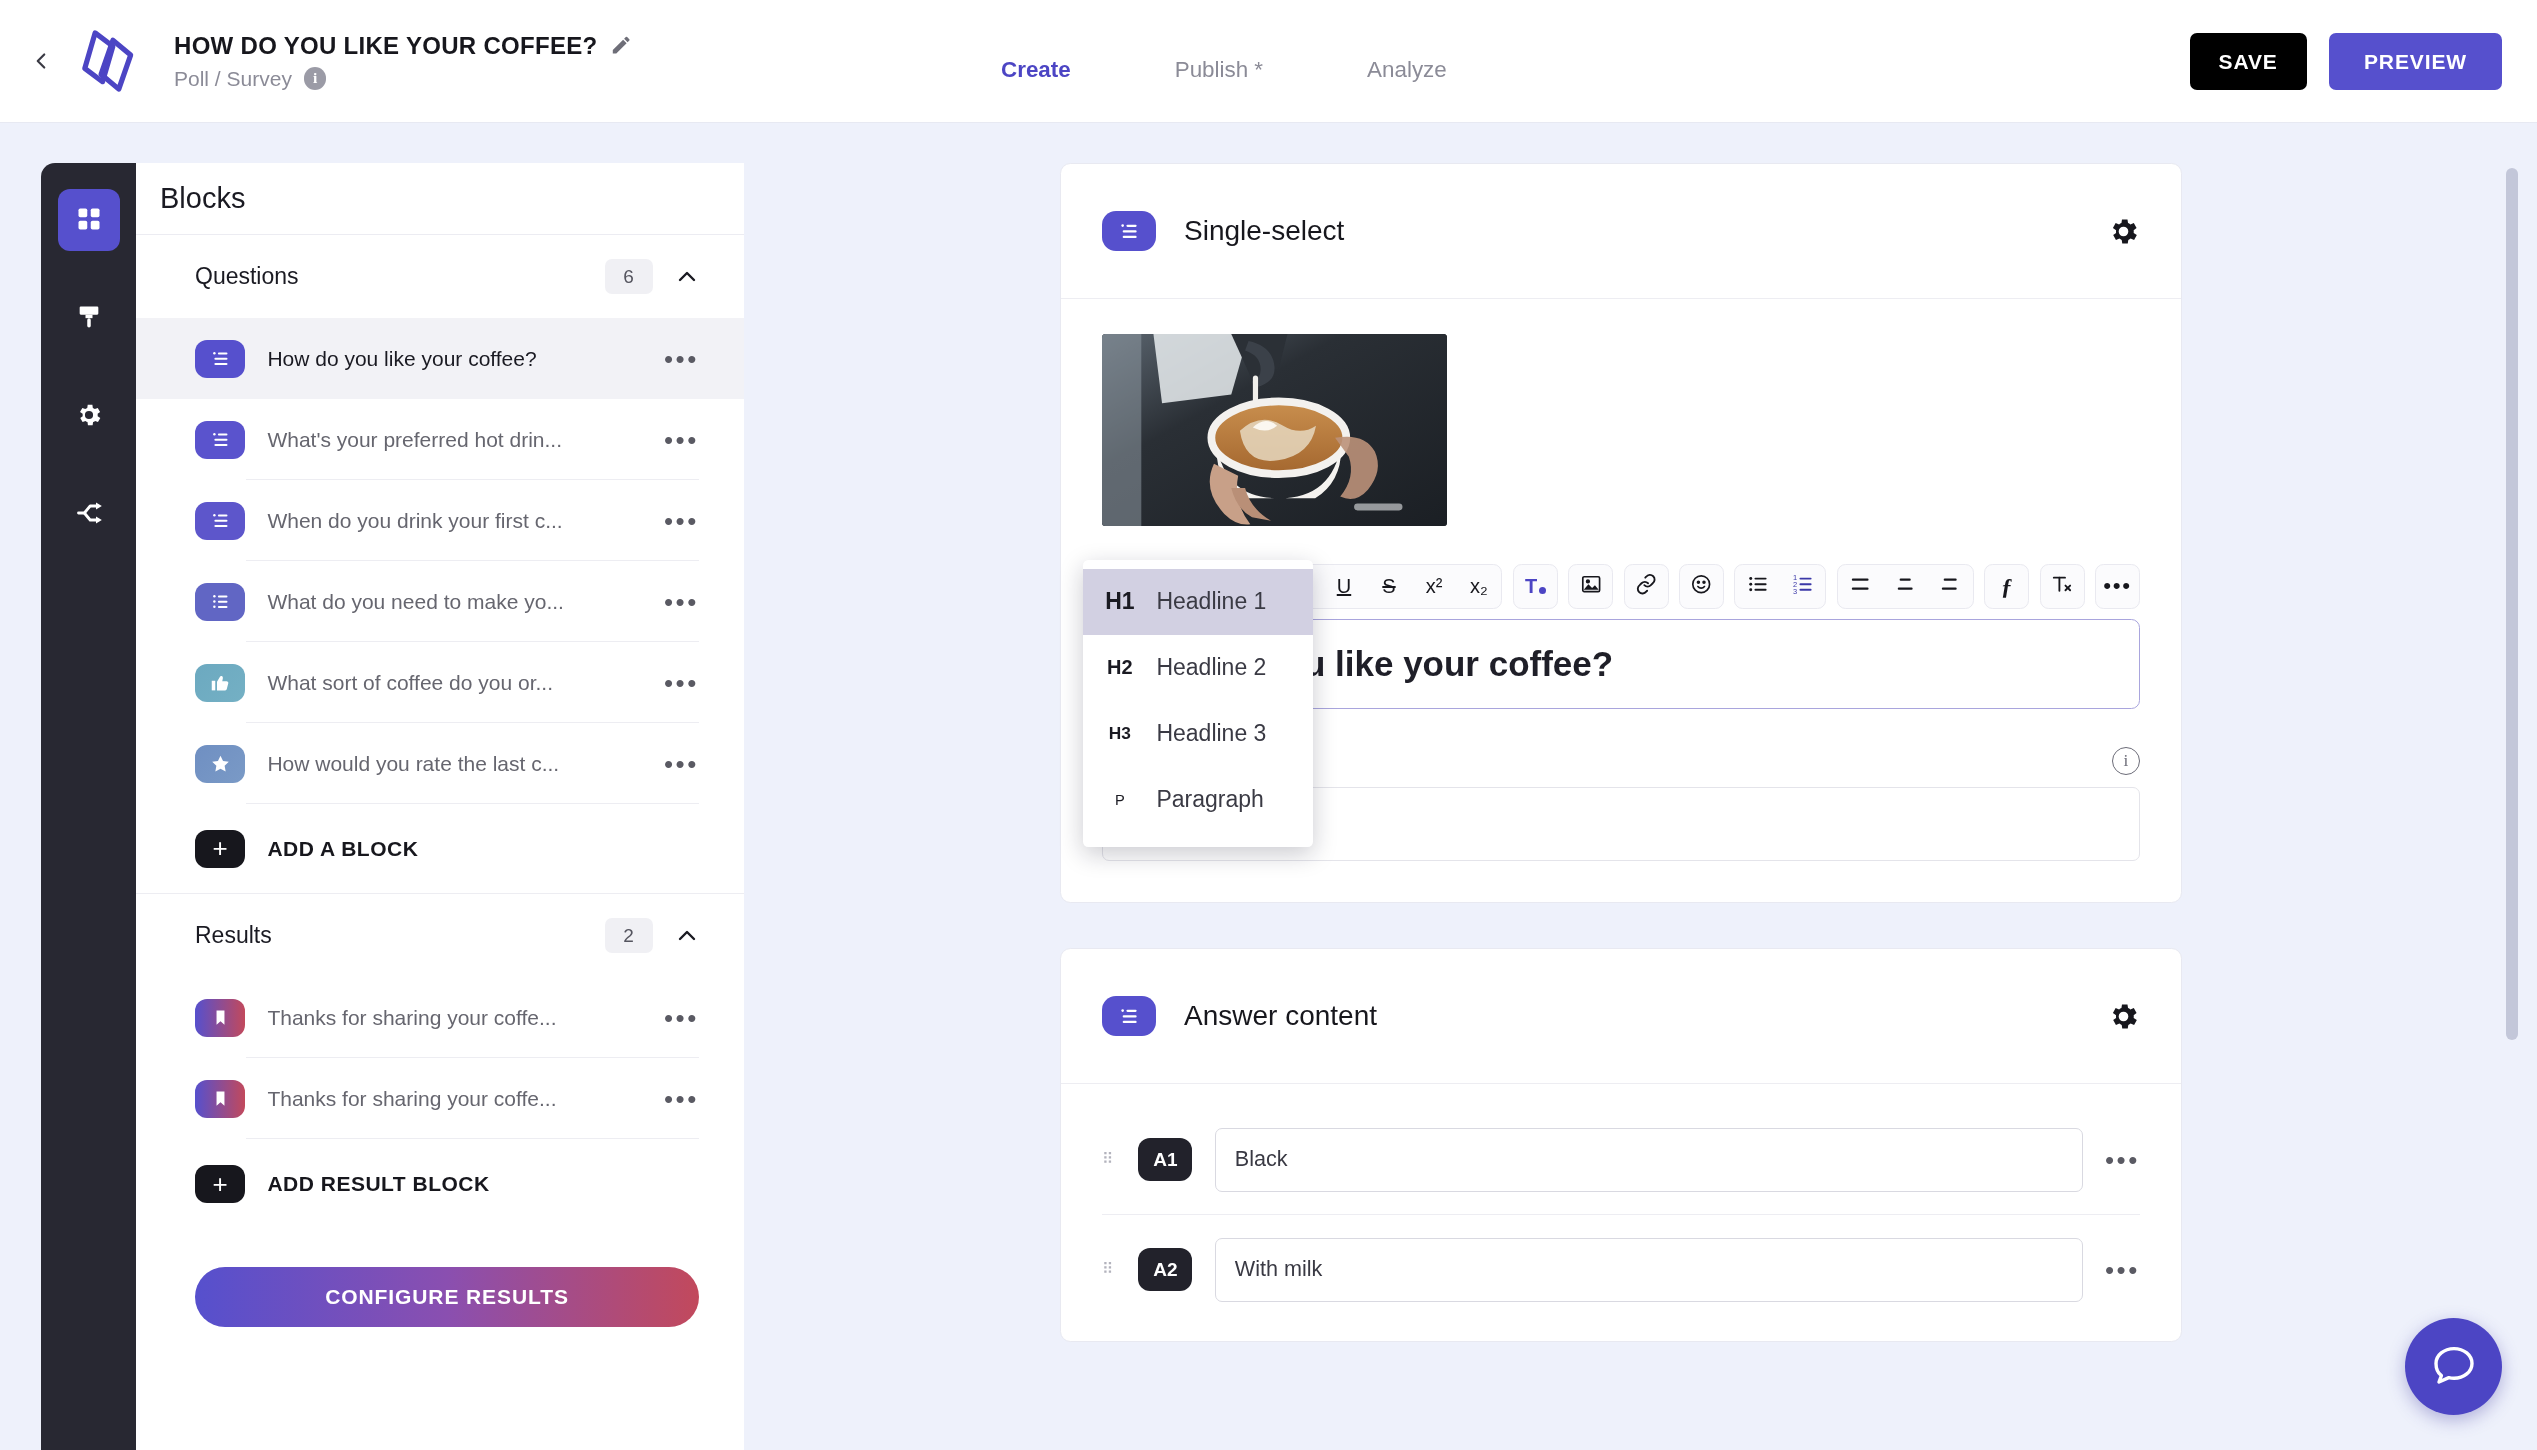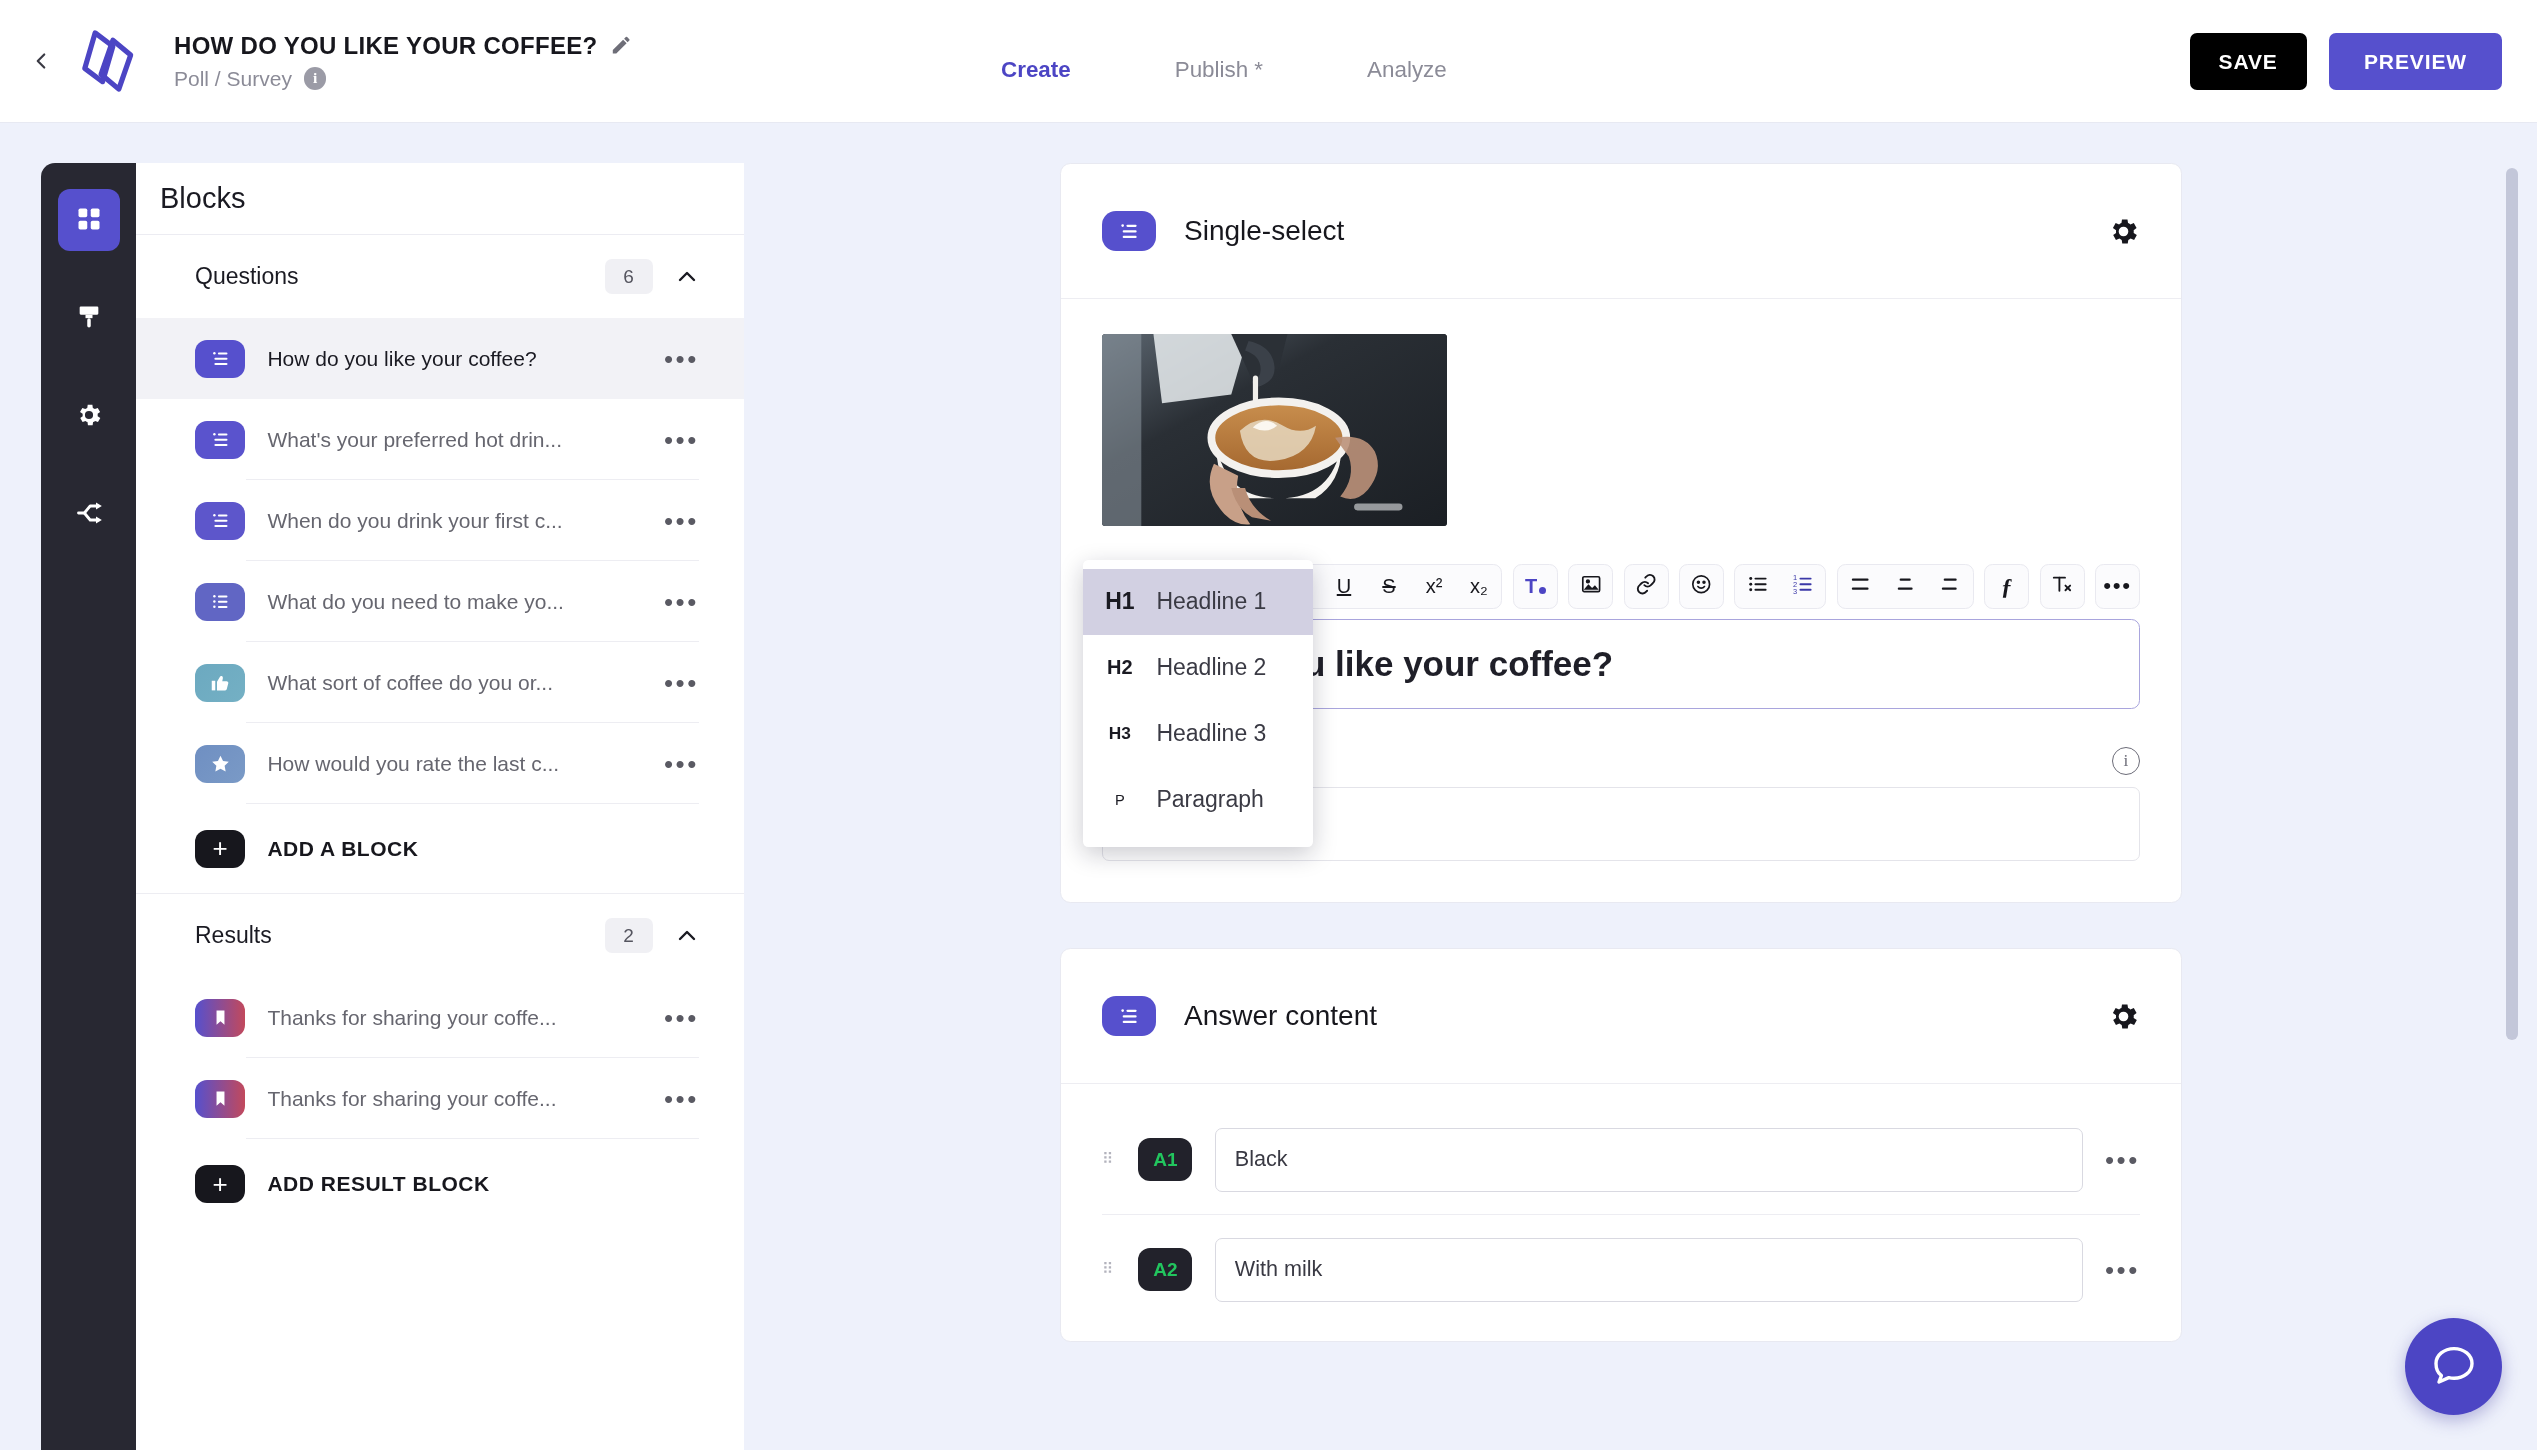--- a/index.html
+++ b/index.html
@@ -270,21 +270,21 @@
 
   
   .answer-row {
     display: flex; align-items: center; padding: 22.4px 0;
     border-bottom: 0.9px solid #ededf2;
   }
   .answer-row:last-child { border-bottom: none; }
   .grip { width: 22.4px; color: #b3b3bd; font-size: 15.5px; line-height: .7; letter-spacing: 1.7px; cursor: grab; margin-right: 14px; }
   .ans-tag {
     width: 54px; height: 43px; border-radius: 12px; background: #22222b;
-    color: #22c55e; font-size: 19px; font-weight: bold;
+    color: #ffffff; font-size: 19px; font-weight: bold;
     display: flex; align-items: center; justify-content: center;
     margin-right: 22.4px; flex: 0 0 auto;
   }
   .ans-input {
     flex: 1; height: 64px; border: 0.9px solid #d9d9e1; border-radius: 7px;
     background: #fff; font-size: 21.6px; color: #3a3a44; padding: 0 19px;
     font-family: "Liberation Sans", sans-serif; resize: none;
     line-height: 60px; overflow: hidden;
   }
   .ans-dots { color: #5a5a63; font-size: 26px; letter-spacing: 2.6px; margin-left: 22.4px; cursor: pointer; line-height: 1; }
@@ -520,20 +520,21 @@
     </span>
     <span class="block-label">Thanks for sharing your coffe...</span>
     <span class="dots">•••</span>
   </div>
 
   <div class="add-row" style="border-bottom:none;">
     <span class="add-circle">+</span>
     <span class="add-label">ADD RESULT BLOCK</span>
   </div>
 
+  <div class="configure-btn">CONFIGURE RESULTS</div>
 </div>
 
 <div class="canvas">
 
   <div class="card">
     <div class="card-head">
       <span class="card-head-icon">
         <svg viewBox="0 0 24 24" width="22.4" height="22.4" fill="#fff">
             <circle cx="5" cy="6" r="1.4"></circle>
             <rect x="9" y="5" width="11" height="2.4" rx="1.2"></rect>

